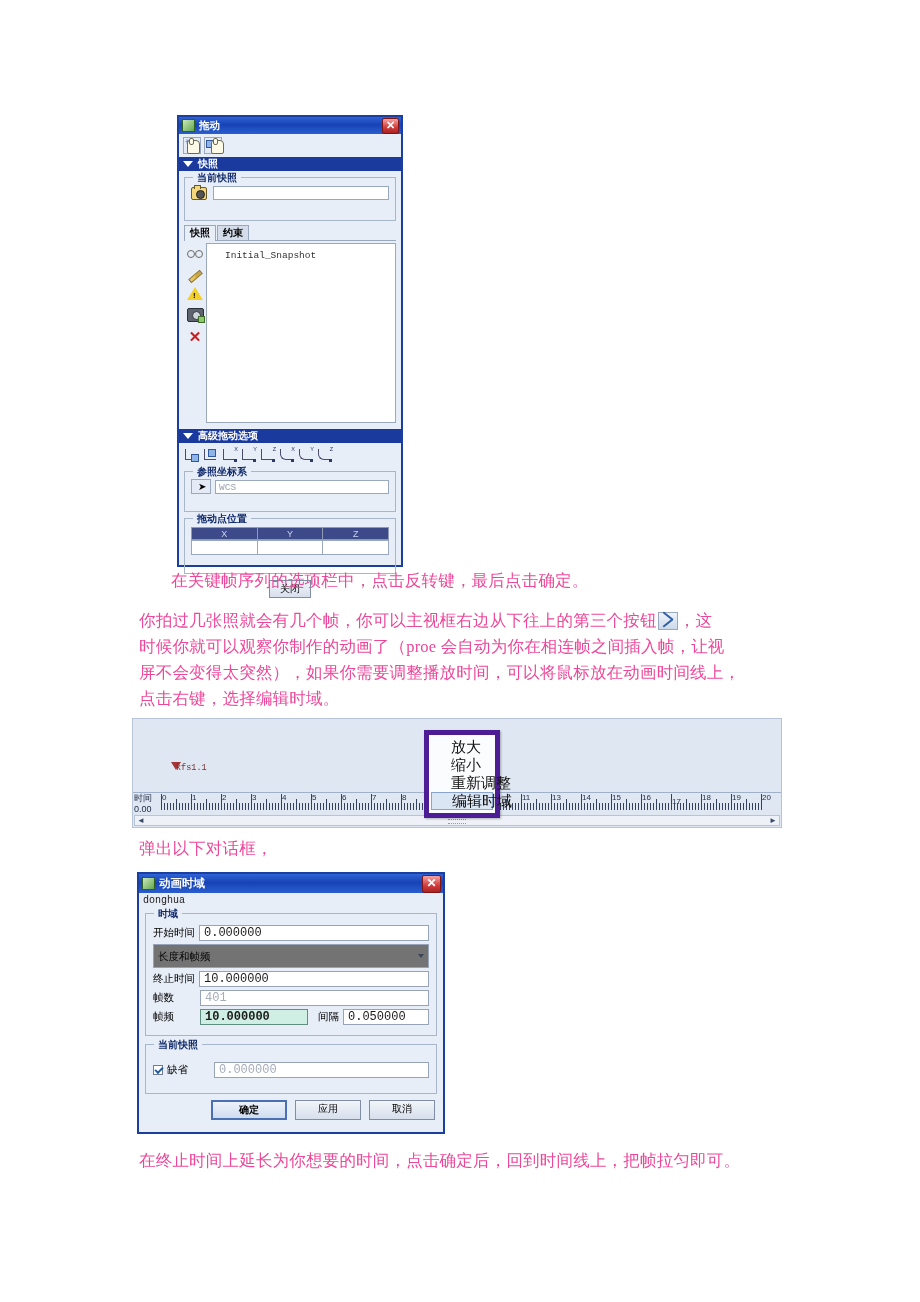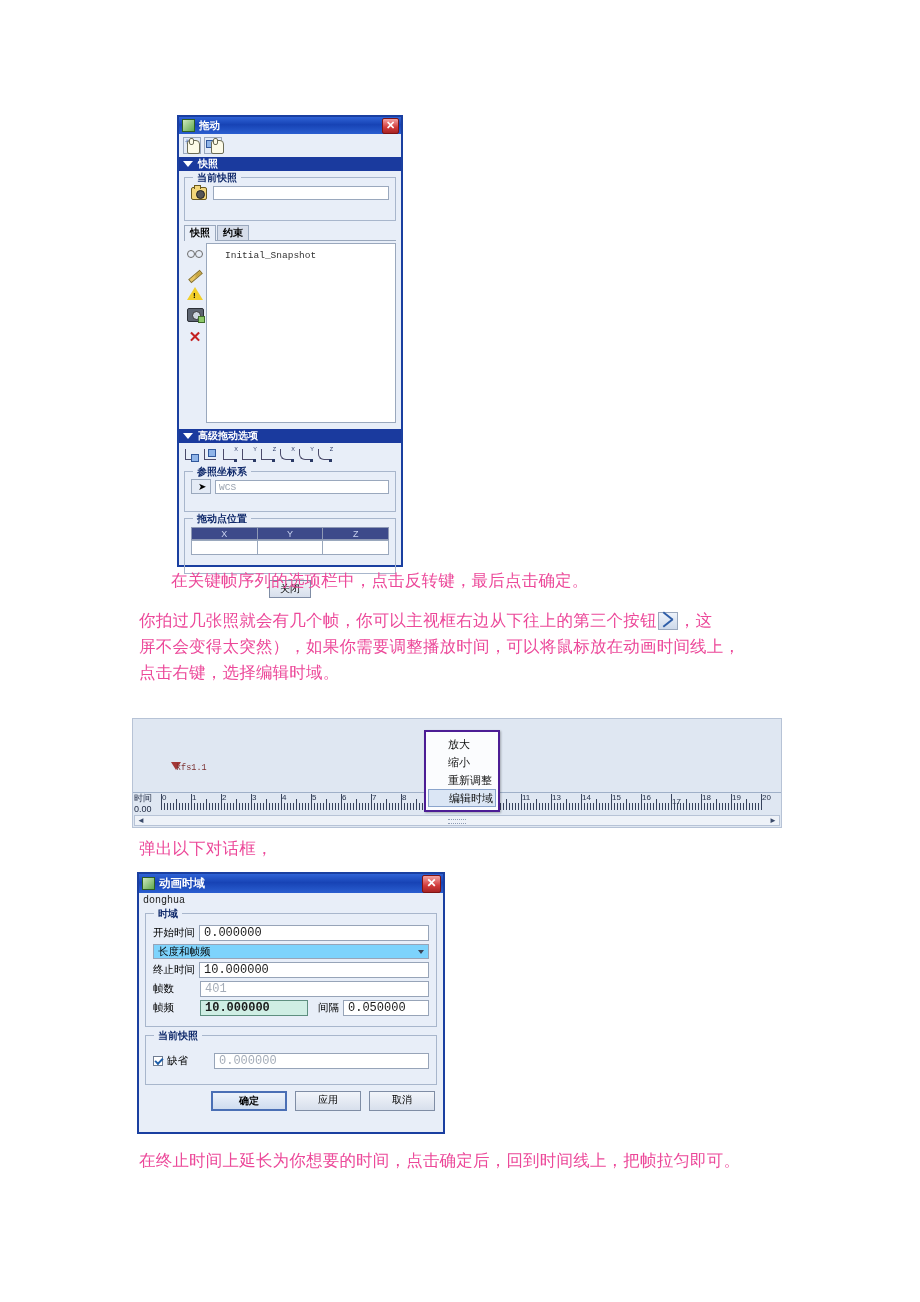--- a/index.html
+++ b/index.html
@@ -407,24 +407,24 @@
   }
   .tl-scroll .grip {
     position:absolute; left:50%; top:3px; transform:translateX(-50%);
     width:18px;height:3px; border-top:1px dotted #8d9ab3;border-bottom:1px dotted #8d9ab3;
   }
 
   
   .ctx {
     position: absolute;
     background: #fbfcfe;
-    border: 2px solid #4c1d95;
+    border: 5px solid #4c1d95;
     box-shadow: 1px 1px 2px rgba(0,0,0,.28);
     font-family: "Liberation Sans", sans-serif;
-    font-size: 11px;
+    font-size: 15px;
     padding: 3px 0;
     box-sizing: border-box;
   }
   .ctx-item {
     padding: 2px 10px 2px 22px;
     line-height: 14px;
     color: #111;
     white-space: nowrap;
   }
   .ctx-item.sel {
@@ -456,23 +456,23 @@
     font-family: "Liberation Mono", monospace;
     font-size: 12px;
     line-height: 14px;
     padding: 0 4px;
     color: #1a1a1a;
   }
   .atd-input.disabled { color: #a4acb8; background: #fff; }
   .atd-input.hl { background: #cfeee4; border: 1px solid #5e8f80; font-weight: bold; }
   .atd-select {
     flex: 1 1 auto;
-    background: #7dd3fc;
+    background: #737373;
     border: 1px solid #97a4b8;
-    height: 15px;
+    height: 24px;
     box-sizing: border-box;
     font-size: 10.5px;
     font-family: "Liberation Sans", sans-serif;
     line-height: 15px;
     padding: 0 4px;
     display: flex;
     align-items: center;
     justify-content: space-between;
   }
   .caret {
@@ -657,20 +657,21 @@
   </div>
 
   <div class="doc-par" style="left:139px; top:568px; width:650px; text-indent:32px;">
     <span>在关键帧序列的选项栏中，点击反转键，最后点击确定。</span>
   </div>
 
   <div class="doc-par" style="left:139px; top:608px; width:652px;">
     <div style="white-space:nowrap;">
       <span>你拍过几张照就会有几个帧，你可以主视框右边从下往上的第三个按钮</span><span class="inline-btn-ico"></span><span>，这</span>
     </div>
+    <div>时候你就可以观察你制作的动画了（proe 会自动为你在相连帧之间插入帧，让视</div>
     <div>屏不会变得太突然），如果你需要调整播放时间，可以将鼠标放在动画时间线上，</div>
     <div>点击右键，选择编辑时域。</div>
   </div>
 
   <div class="tl-wrap" style="left:132px; top:718px; width:650px; height:110px;">
     <div class="tl-canvas">
 
       <span class="kfs-marker" style="left:38px; top:43px;"></span>
       <span class="kfs-label" style="left:43px; top:44px;">kfs1.1</span>
 

